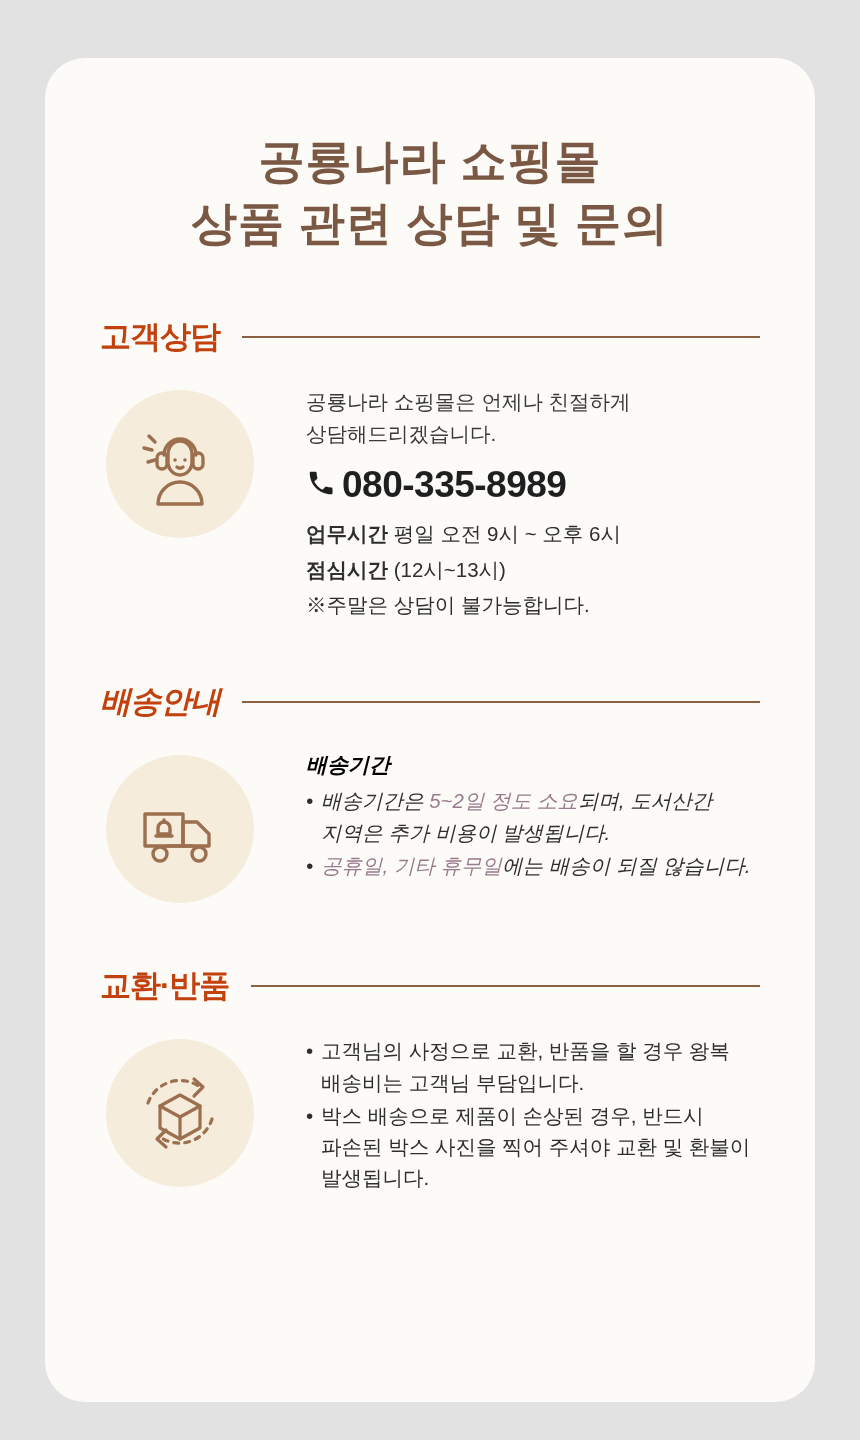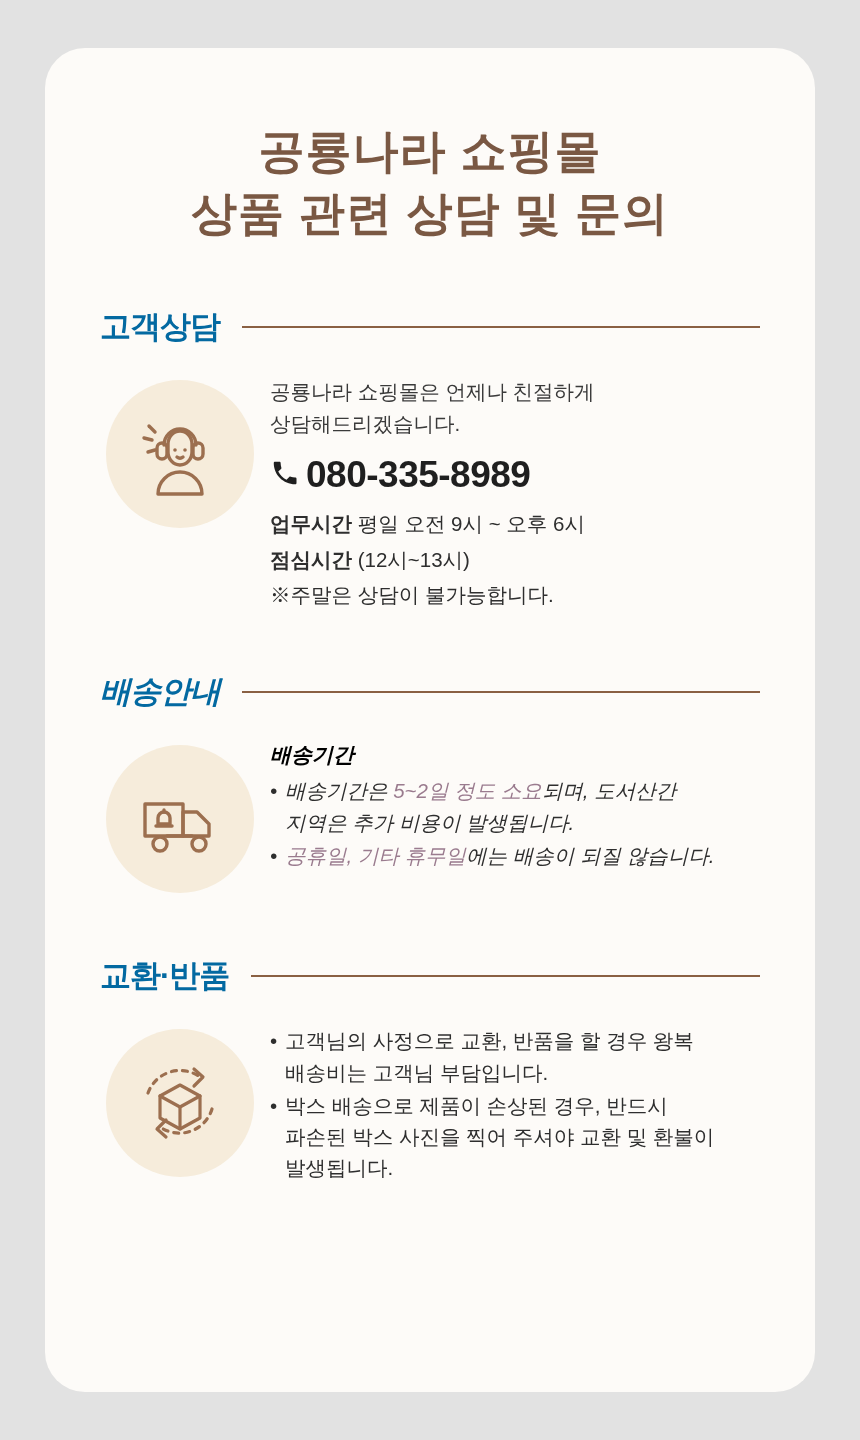--- a/index.html
+++ b/index.html
@@ -10,21 +10,21 @@
     width: 860px;
     height: 1440px;
     background: #e2e2e2;
     font-family: "Liberation Sans", sans-serif;
     overflow: hidden;
   }
 
   .card {
     position: absolute;
     left: 45px;
-    top: 48px;
+    top: 58px;
     width: 770px;
     height: 1344px;
     background: #fdfbf8;
     border-radius: 40px;
     box-sizing: border-box;
   }
 
   
   .title-block {
     padding-top: 72px;
@@ -41,37 +41,38 @@
   
   .section {
     position: relative;
   }
   .sec-head {
     display: flex;
     align-items: center;
     padding: 0 55px 0 55px;
   }
   .sec-title {
-    color: #0369a1;
+    color: #c2410c;
     font-size: 31px;
     font-weight: bold;
     white-space: nowrap;
     letter-spacing: -1px;
   }
   .sec-rule {
     flex: 1;
     height: 2px;
     background: #8a6043;
     margin-left: 22px;
   }
 
   
   .sec-body {
     display: flex;
     padding: 18px 40px 0 45px;
+    gap: 36px;
   }
   .icon-wrap {
     width: 180px;
     flex: 0 0 180px;
     display: flex;
     justify-content: center;
     padding-top: 14px;
   }
   .icon-circle {
     width: 148px;

